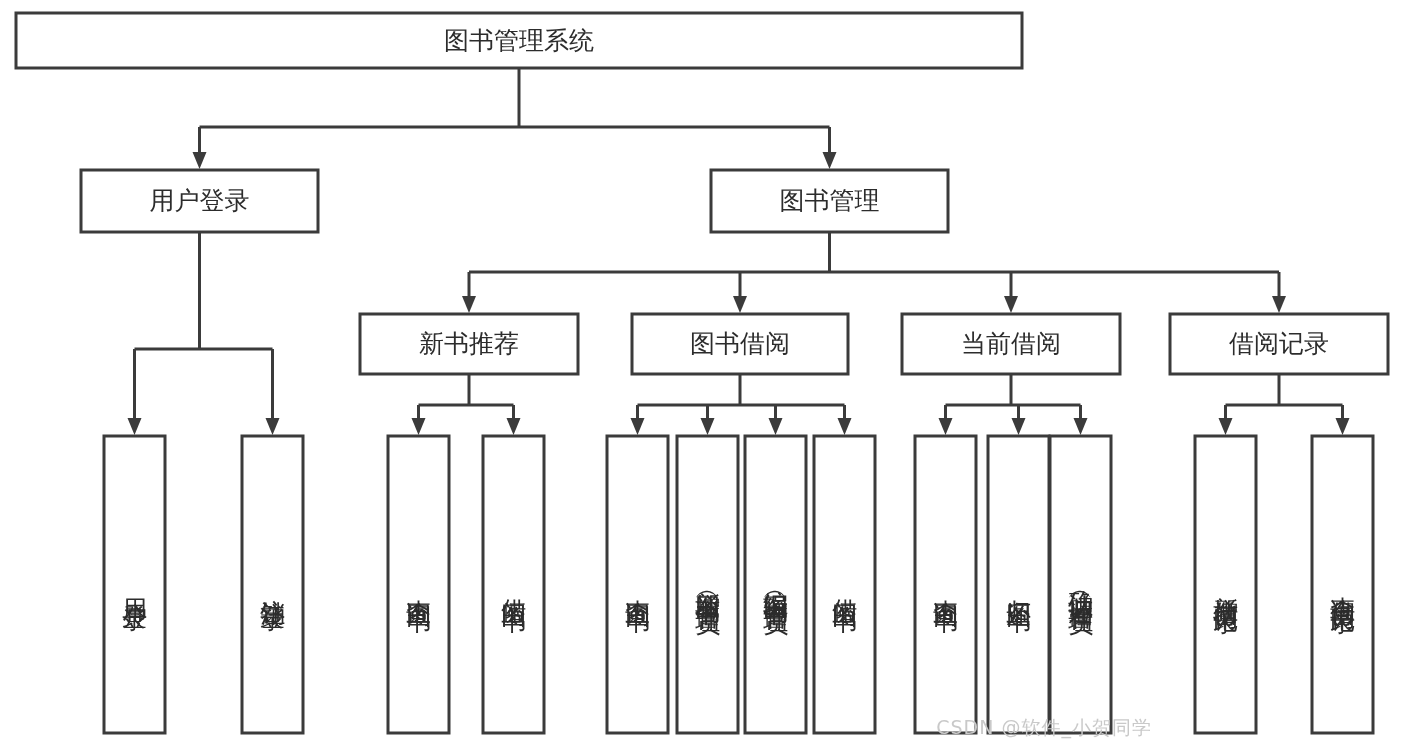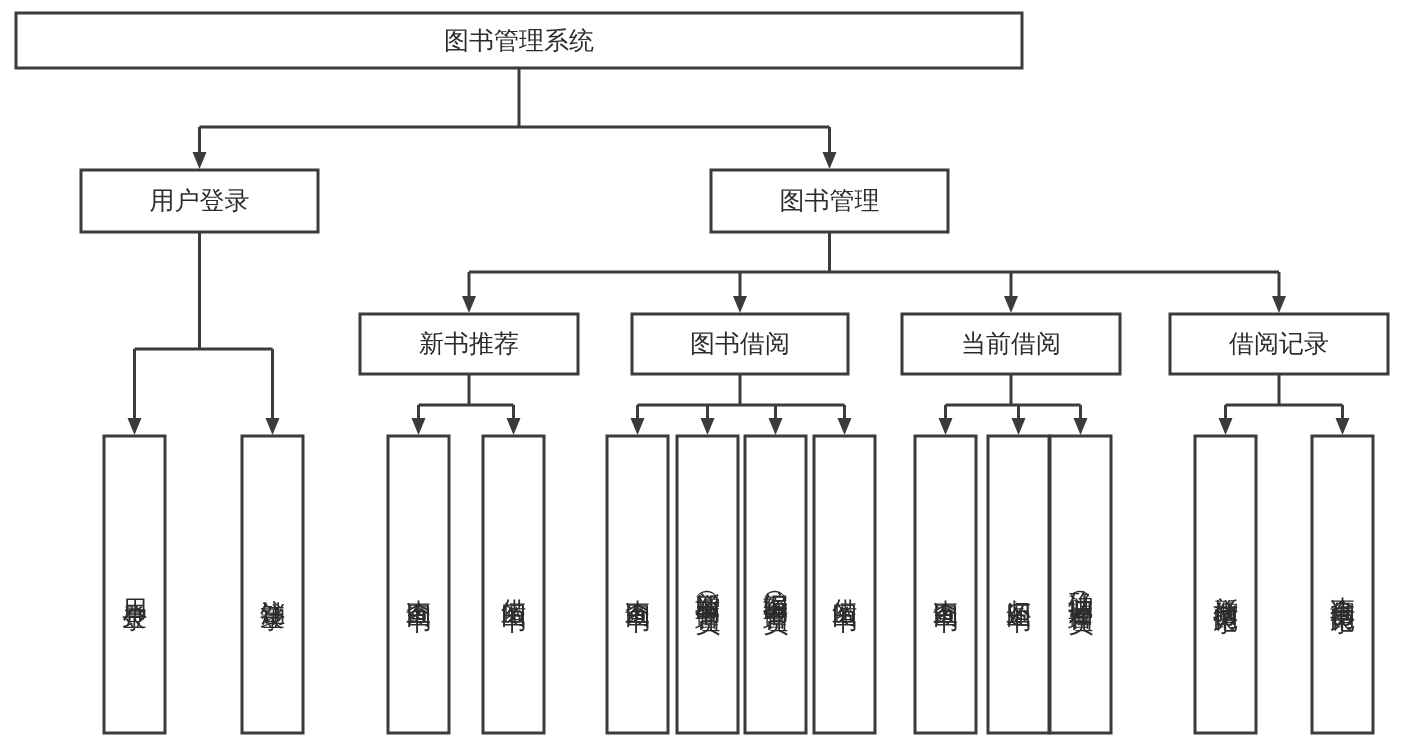--- a/index.html
+++ b/index.html
@@ -174,13 +174,14 @@
       <div class="leaf-label-wrap" style="left: 607px; top: 436px; width: 61px; height: 297px;">查询图书</div>
       <div class="leaf-label-wrap" style="left: 677px; top: 436px; width: 61px; height: 297px;">新增图书（管理员）</div>
       <div class="leaf-label-wrap" style="left: 745px; top: 436px; width: 61px; height: 297px;">编辑图书（管理员）</div>
       <div class="leaf-label-wrap" style="left: 814px; top: 436px; width: 61px; height: 297px;">借阅图书</div>
       <div class="leaf-label-wrap" style="left: 915px; top: 436px; width: 61px; height: 297px;">查询图书</div>
       <div class="leaf-label-wrap" style="left: 988px; top: 436px; width: 61px; height: 297px;">归还图书</div>
       <div class="leaf-label-wrap" style="left: 1050px; top: 436px; width: 61px; height: 297px;">确认归还（管理员）</div>
       <div class="leaf-label-wrap" style="left: 1195px; top: 436px; width: 61px; height: 297px;">新增借阅记录</div>
       <div class="leaf-label-wrap" style="left: 1312px; top: 436px; width: 61px; height: 297px;">查询借阅记录</div>
     </div>
+  <div class="watermark">CSDN @软件_小贺同学</div>
 </div>
 
 </body></html>

